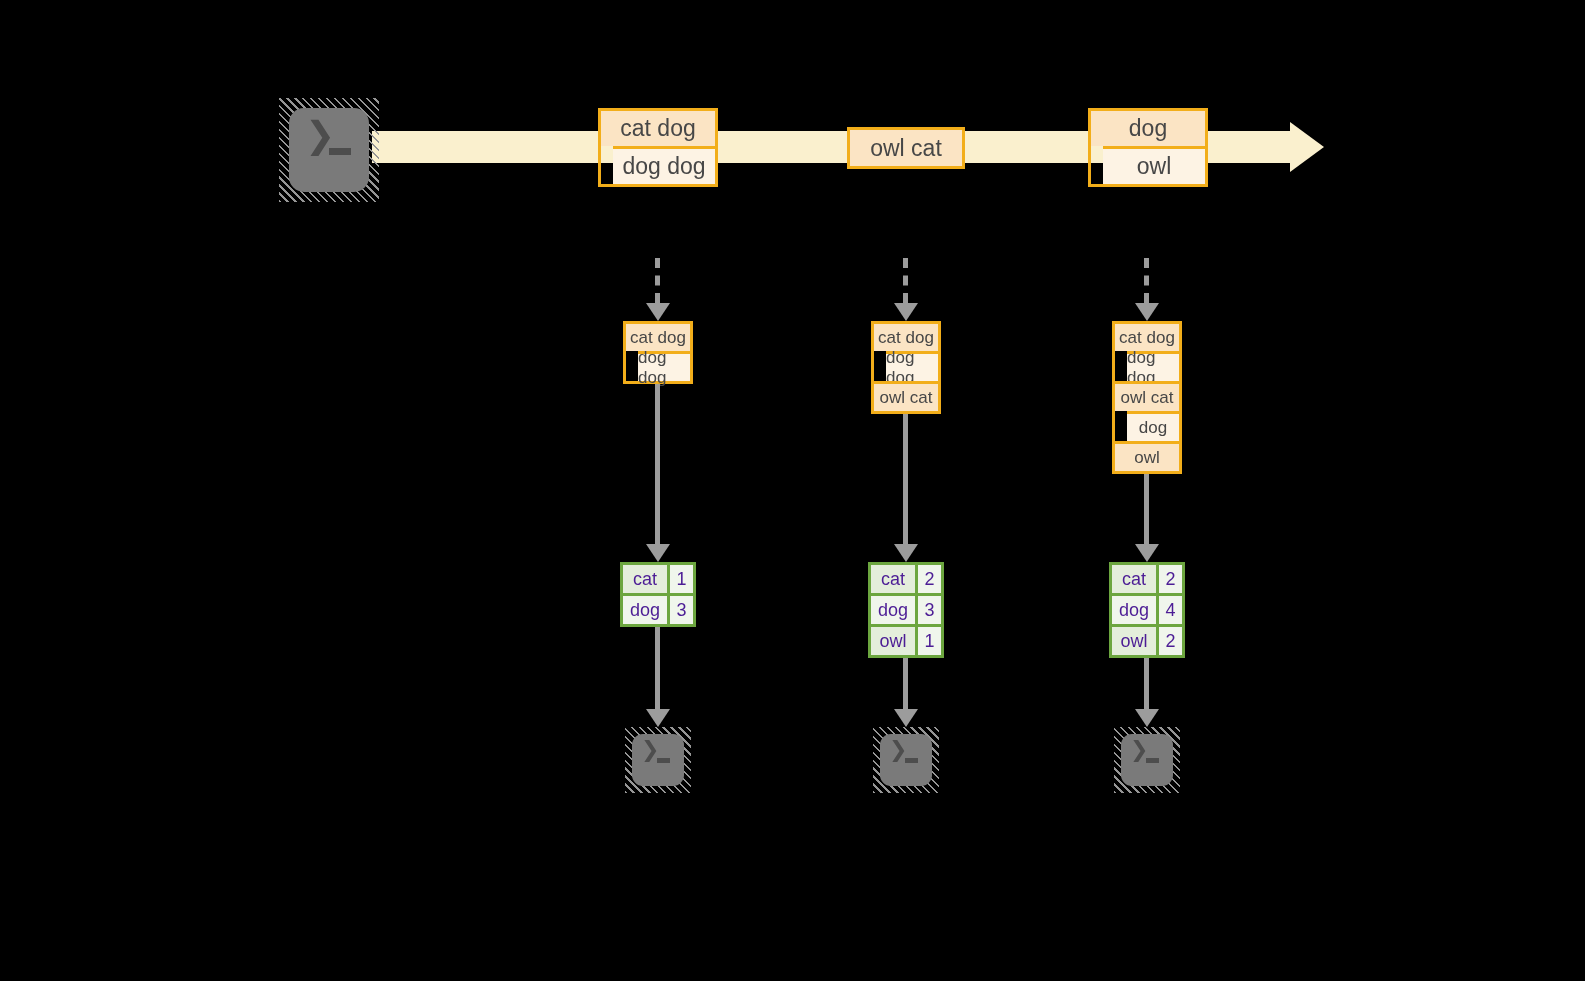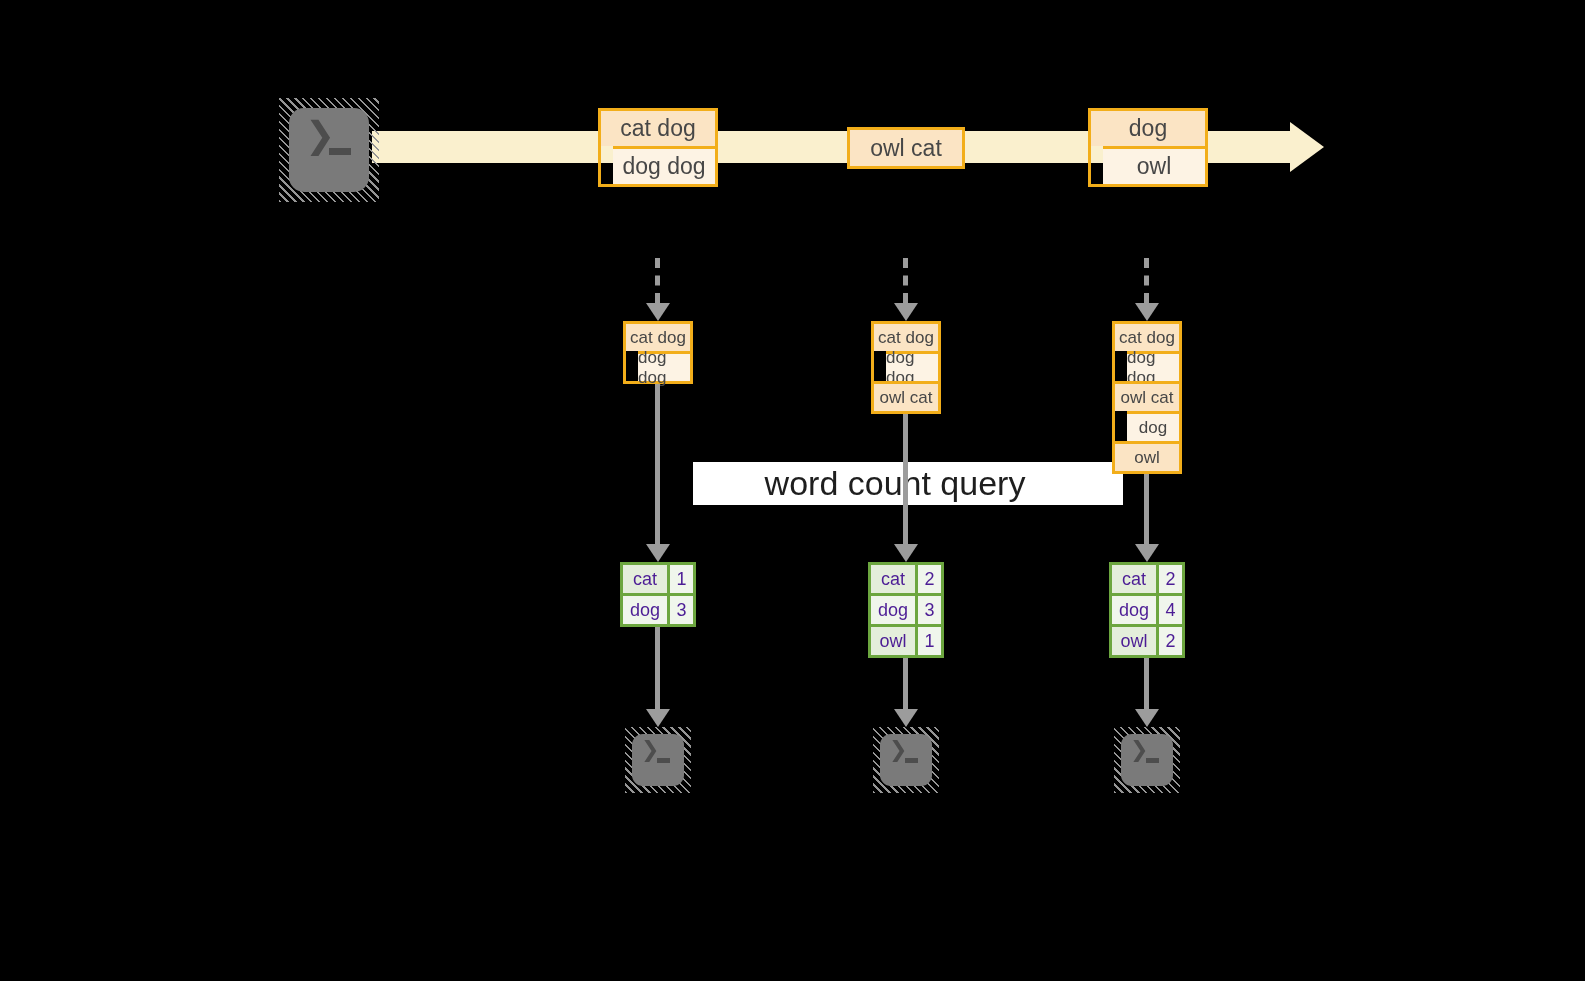--- a/index.html
+++ b/index.html
@@ -92,21 +92,20 @@
     <div class="cell fill-dark">owl cat</div>
   </div>
   <div class="obox stack" style="left:1112px;top:321px;width:64px;">
     <div class="cell fill-dark">cat dog</div>
     <div class="cell fill-light">dog dog</div>
     <div class="cell fill-dark">owl cat</div>
     <div class="cell fill-light">dog</div>
     <div class="cell fill-dark">owl</div>
   </div>
 
-  <div class="query-box">word count query</div>
 
   <div class="vline" style="left:655px;top:384px;height:160px;"></div>
   <div class="ahead" style="left:646px;top:544px;"></div>
   <div class="vline" style="left:903px;top:414px;height:130px;"></div>
   <div class="ahead" style="left:894px;top:544px;"></div>
   <div class="vline" style="left:1144px;top:474px;height:70px;"></div>
   <div class="ahead" style="left:1135px;top:544px;"></div>
 
   <div class="gtable" style="left:620px;top:562px;">
     <div class="gcell g-dark">cat</div>

